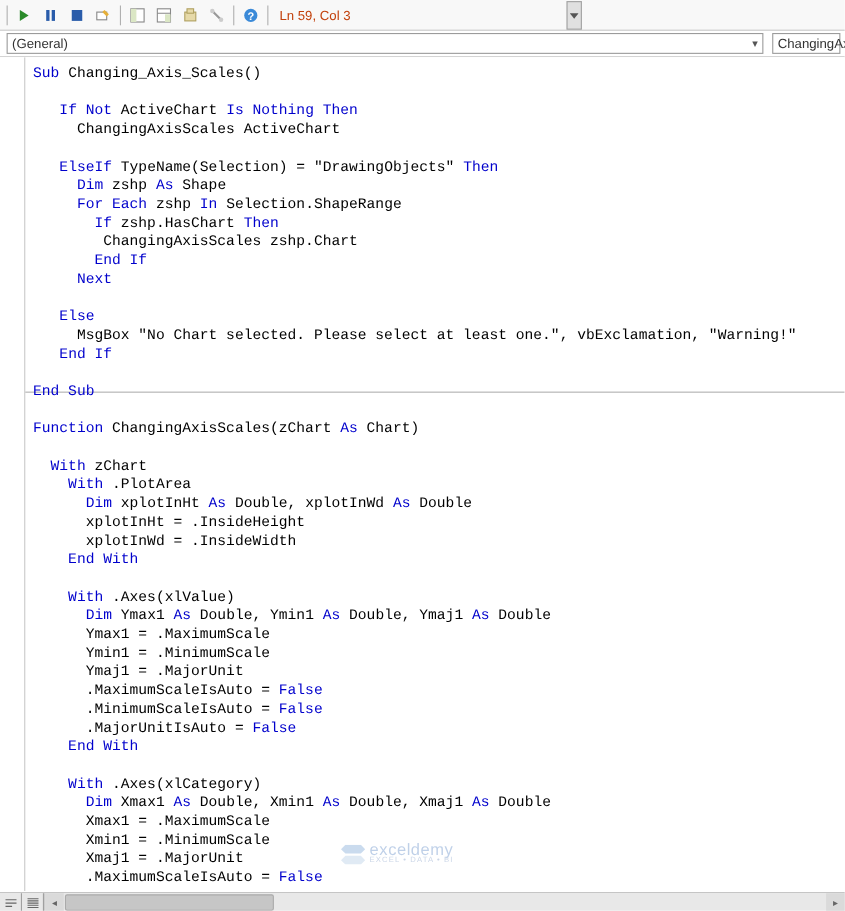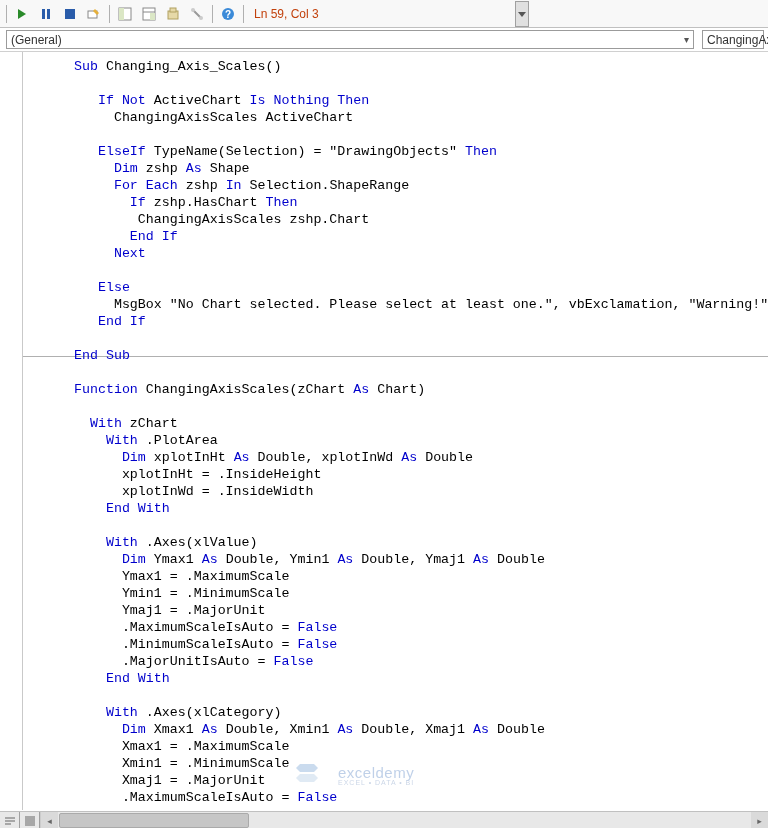--- a/index.html
+++ b/index.html
@@ -100,21 +100,20 @@
     position: absolute;
     top: 6px;
     left: 30px;
     right: 0;
     bottom: 0;
     font-family: Consolas, "Courier New", monospace;
     font-size: 13.3px;
     line-height: 17px;
     color: #000;
     white-space: pre;
-    margin-left: 44px;
   }
   .kw { color: #0000cc; }
   .code-divider {
     position: absolute;
     left: 23px;
     right: 0;
     height: 1px;
     background: #b0b0b0;
   }
 
@@ -168,24 +167,24 @@
     height: 15px;
     background: #c6c6c6;
     border: 1px solid #aaa;
     border-radius: 2px;
   }
 
   
   .watermark {
     position: absolute;
     bottom: 24px;
-    left: 296px;
-    display: flex;
-    align-items: flex-start;
-    gap: 20px;
+    left: 310px;
+    display: flex;
+    align-items: flex-end;
+    gap: 4px;
     opacity: 0.35;
     color: #4a7bbf;
     font-family: "Segoe UI", sans-serif;
   }
   .wm-logo {
     width: 22px;
     height: 18px;
     position: relative;
   }
   .wm-text { font-size: 15px; font-weight: 400; letter-spacing: 0.5px; }

